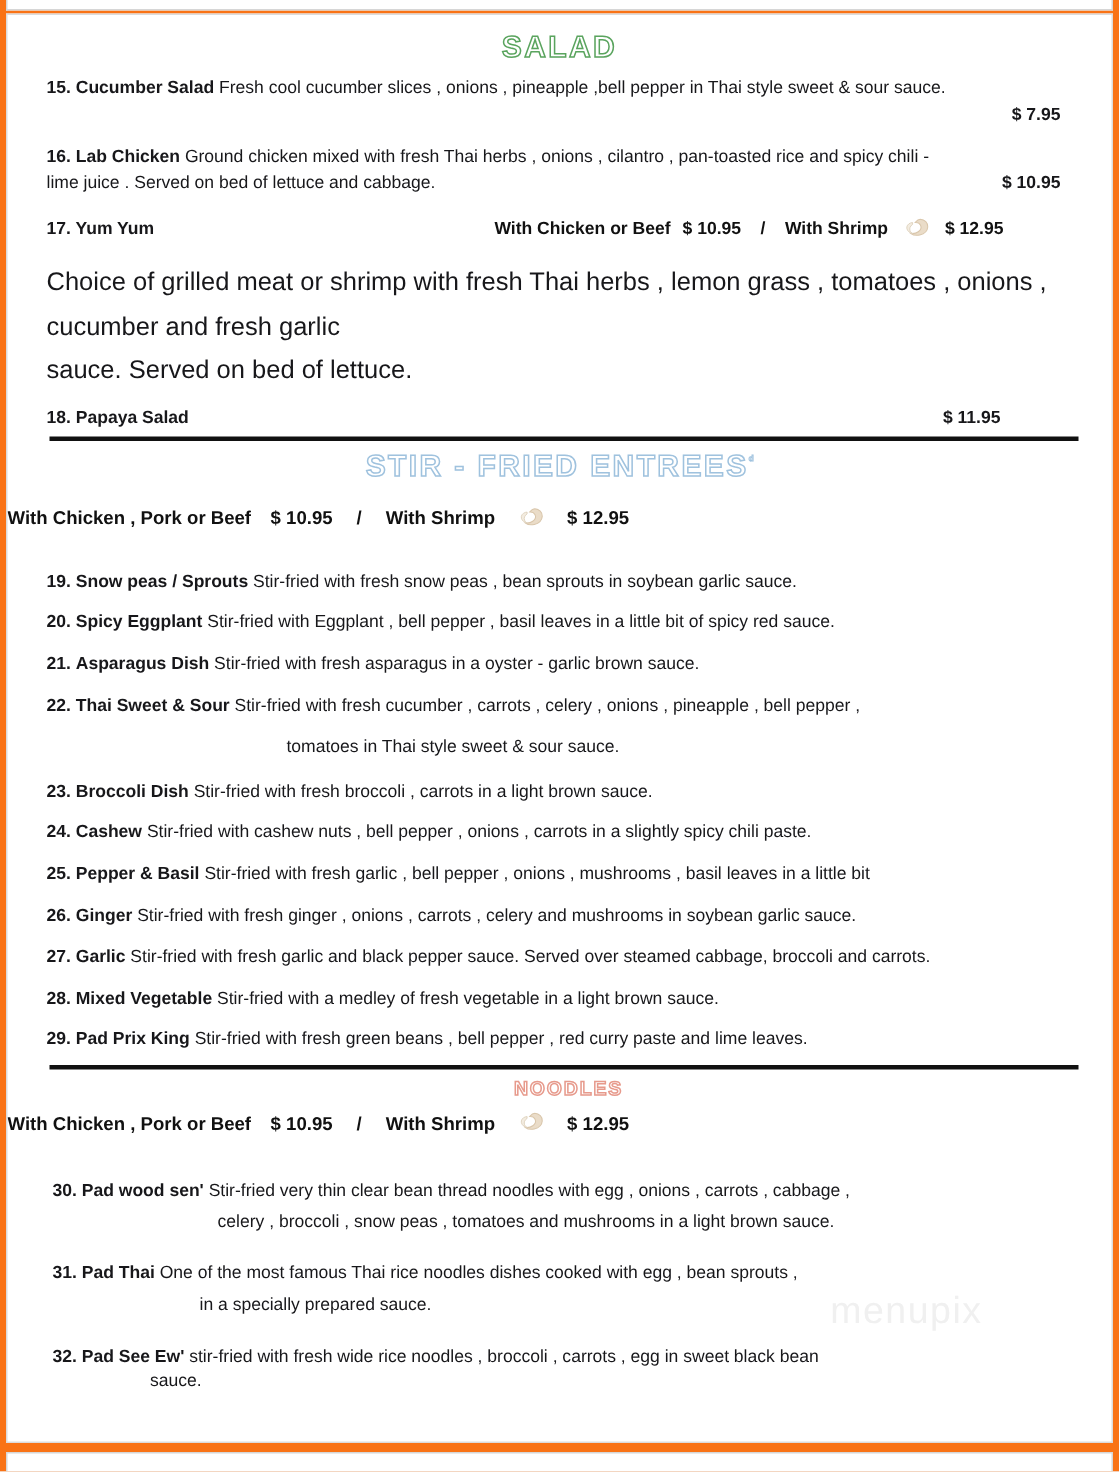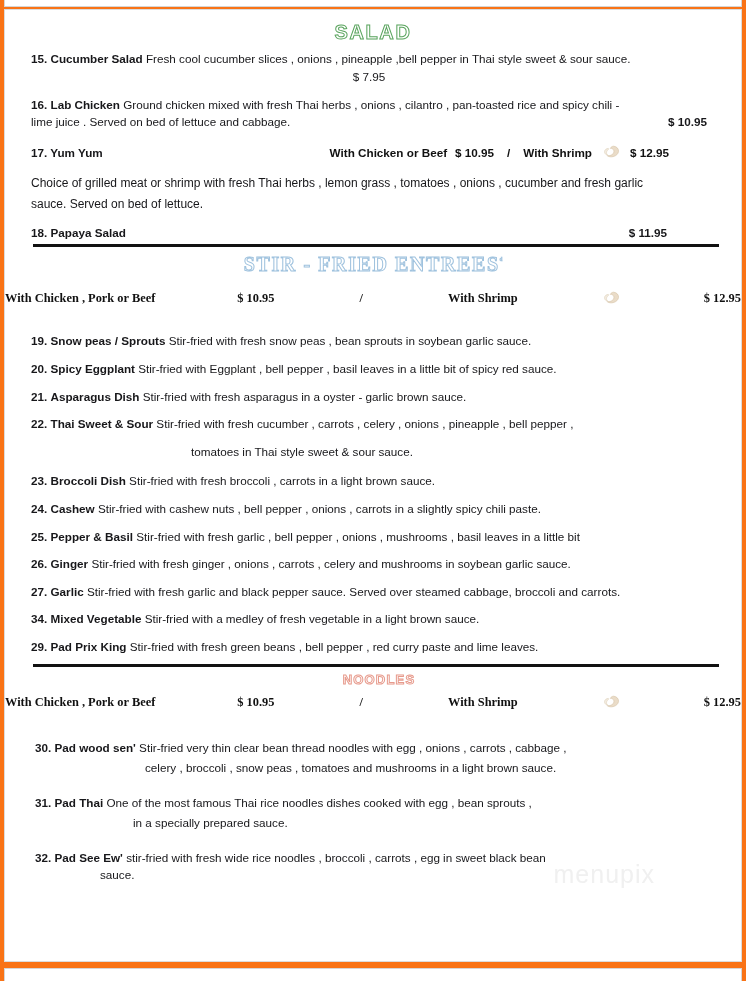--- a/index.html
+++ b/index.html
@@ -75,21 +75,20 @@
   }
   .head-salad {
     -webkit-text-stroke: 1px #5aa45e;
     padding-top: 12px;
     padding-bottom: 9px;
   }
   .head-stir {
     -webkit-text-stroke: 1px #9fc2de;
     padding-top: 7px;
     padding-bottom: 2px;
-    font-family: Liberation Serif, serif;
   }
   .head-noodles {
     -webkit-text-stroke: 1px #e79a8c;
     font-size: 13px;
     letter-spacing: 1.2px;
     padding-top: 6px;
     padding-bottom: 2px;
     padding-left: 12px;
   }
   .head-mark {
@@ -140,50 +139,49 @@
     align-items: baseline;
     justify-content: space-between;
     font-size: 11.7px;
     margin: 0 0 3px 0;
     gap: 32px;
   }
   .name-row .left { font-weight: bold; }
   .name-row .price { font-weight: bold; white-space: nowrap; }
 
   .price-after {
-    text-align: center;
-    font-weight: normal;
+    text-align: right;
+    font-weight: bold;
     font-size: 11.7px;
     margin-top: 1px;
   }
 
   .desc-block {
-    font-size: 12px;
+    font-size: 17px;
     line-height: 1.72;
     color: #17171a;
     margin: 6px 0 10px 0;
   }
 
   
   .combo-row {
     display: flex;
     align-items: center;
     font-weight: bold;
     font-size: 12.4px;
     color: #111;
     white-space: nowrap;
   }
   .combo-yum {
     font-size: 11.7px;
     font-weight: bold;
   }
   .combo-center {
-    justify-content: space-between;
+    justify-content: flex-start;
     padding: 14px 0 0 0;
-    font-family: Liberation Serif, serif;
   }
   .combo-center.noodles { padding-top: 6px; }
   .gap-s { width: 8px; }
   .gap-m { width: 13px; }
   .gap-l { width: 16px; }
 
   
   .shrimp-icon {
     display: inline-block;
     width: 22px;
@@ -358,21 +356,21 @@
           <span class="desc">Stir-fried with fresh ginger , onions , carrots , celery and mushrooms in soybean garlic sauce.</span>
         </div>
 
         <div class="item">
           <span class="nm">27.</span>
           <span class="nm">Garlic</span>
           <span class="desc">Stir-fried with fresh garlic and black pepper sauce. Served over steamed cabbage, broccoli and carrots.</span>
         </div>
 
         <div class="item">
-          <span class="nm">34.</span>
+          <span class="nm">28.</span>
           <span class="nm">Mixed Vegetable</span>
           <span class="desc">Stir-fried with a medley of fresh vegetable in a light brown sauce.</span>
         </div>
 
         <div class="item" style="margin-bottom:8px;">
           <span class="nm">29.</span>
           <span class="nm">Pad Prix King</span>
           <span class="desc">Stir-fried with fresh green beans , bell pepper , red curry paste and lime leaves.</span>
         </div>
       </div>

